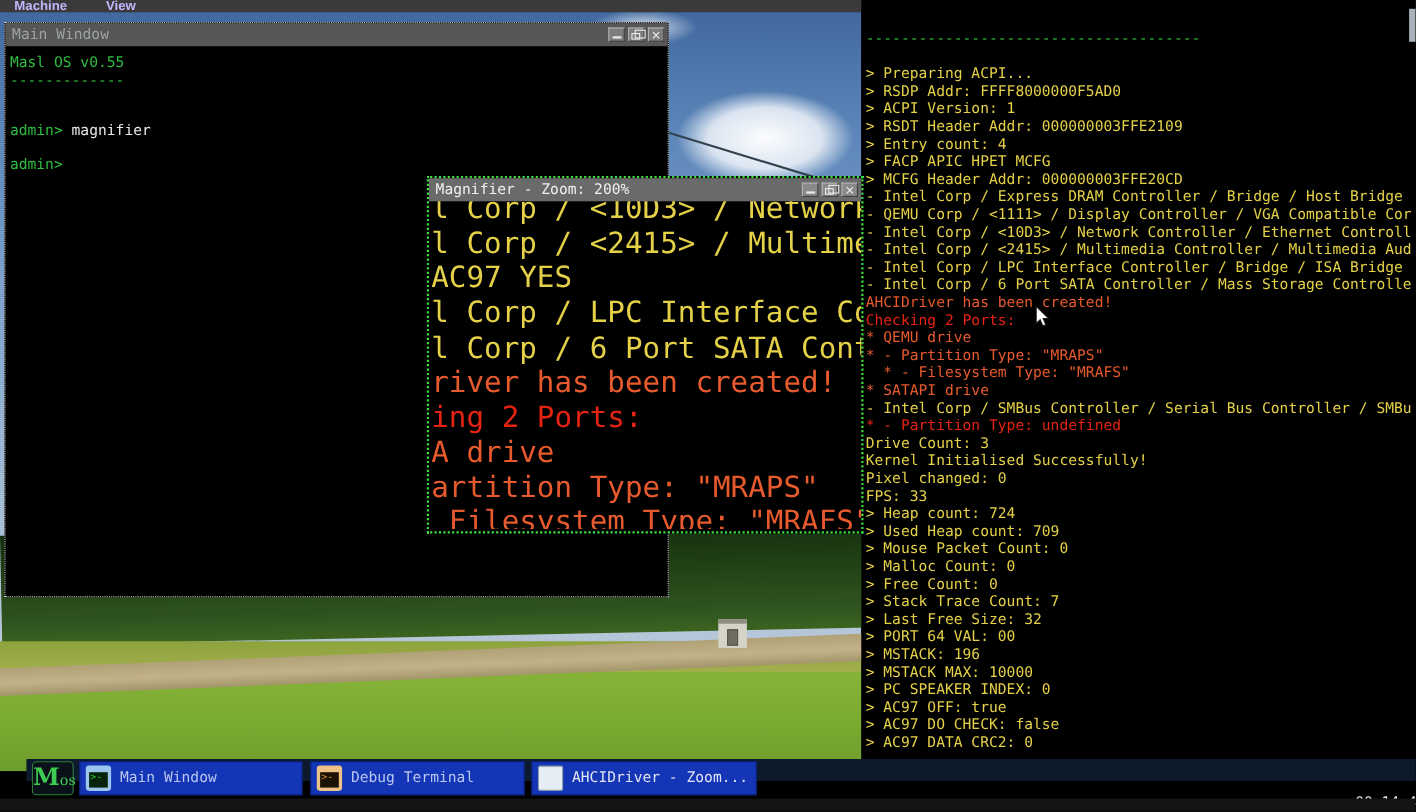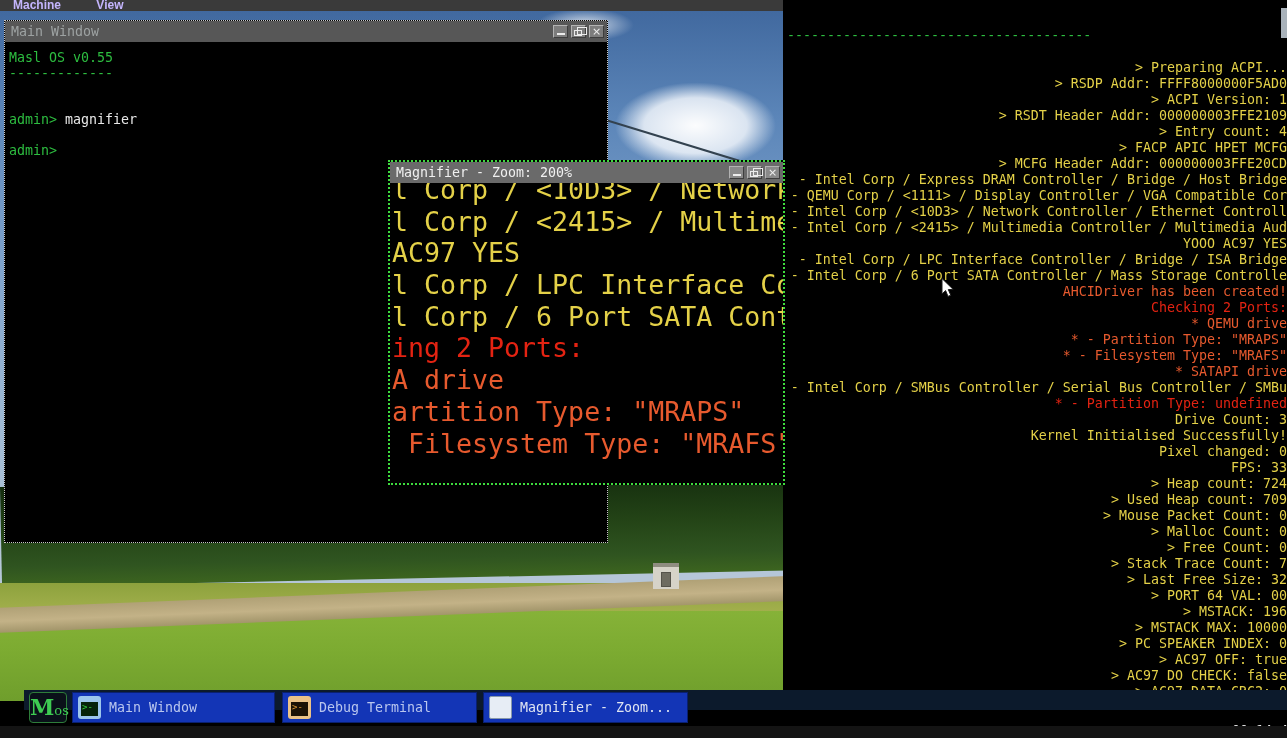--- a/index.html
+++ b/index.html
@@ -72,21 +72,21 @@
   .mag-content { position:relative; height:298px; overflow:hidden; }
   .mag-lines { position:absolute; left:2px; top:-9px; }
   .mag-lines .line { height:31.7px; font-size:26.6px; line-height:31.7px; }
 
   
   .debug-panel { position:absolute; left:783px; top:0; width:504px; height:690px;
                  background:#000; overflow:hidden; z-index:20; }
   .dbg-title { position:absolute; left:4px; top:12px; font-size:13.3px; white-space:pre; }
   .dbg-underline { position:absolute; left:4px; top:28px; font-size:13.3px; white-space:pre; }
   .dbg-lines { position:absolute; left:4px; top:60px; width:500px; }
-  .dbg-lines .line { height:16px; font-size:13.3px; line-height:16px;text-align:right; }
+  .dbg-lines .line { height:16px; font-size:13.3px; line-height:16px; }
   .scroll-hint { position:absolute; left:1281px; top:8px; width:6px; height:30px;
                  background:#a9b2ba; z-index:25; }
 
   
   .taskbar { position:absolute; left:0; top:690px; width:1287px; height:20px;
              background:var(--taskbar_navy,#0c1a2c); z-index:40;margin-left:24px; }
   .logo-btn { position:absolute; left:5px; top:2px; width:38px; height:31px; background:#0a1119;
               border:1px solid #2e7d3a; border-radius:4px; color:var(--logo_green,#3ecb52);
               text-align:center; font-family:"DejaVu Serif",serif; line-height:29px; cursor:default; }
   .logo-m { font-size:22px; font-weight:bold; }
@@ -171,21 +171,20 @@
         <div class="line"><span class="c-yellow">&gt; RSDP Addr: FFFF8000000F5AD0</span></div>
         <div class="line"><span class="c-yellow">&gt; ACPI Version: 1</span></div>
         <div class="line"><span class="c-yellow">&gt; RSDT Header Addr: 000000003FFE2109</span></div>
         <div class="line"><span class="c-yellow">&gt; Entry count: 4</span></div>
         <div class="line"><span class="c-yellow">&gt; FACP APIC HPET MCFG</span></div>
         <div class="line"><span class="c-yellow">&gt; MCFG Header Addr: 000000003FFE20CD</span></div>
         <div class="line"><span class="c-yellow">- Intel Corp / Express DRAM Controller / Bridge / Host Bridge</span></div>
         <div class="line"><span class="c-yellow">- QEMU Corp / &lt;1111&gt; / Display Controller / VGA Compatible Cor</span></div>
         <div class="line"><span class="c-yellow">- Intel Corp / &lt;10D3&gt; / Network Controller / Ethernet Controll</span></div>
         <div class="line"><span class="c-yellow">- Intel Corp / &lt;2415&gt; / Multimedia Controller / Multimedia Aud</span></div>
-        <div class="line"><span class="c-yellow">YOOO AC97 YES</span></div>
         <div class="line"><span class="c-yellow">- Intel Corp / LPC Interface Controller / Bridge / ISA Bridge</span></div>
         <div class="line"><span class="c-yellow">- Intel Corp / 6 Port SATA Controller / Mass Storage Controlle</span></div>
         <div class="line"><span class="c-orange">AHCIDriver has been created!</span></div>
         <div class="line"><span class="c-red">Checking 2 Ports:</span></div>
         <div class="line"><span class="c-orange">* QEMU drive</span></div>
         <div class="line"><span class="c-orange">* - Partition Type: "MRAPS"</span></div>
         <div class="line"><span class="c-orange">  * - Filesystem Type: "MRAFS"</span></div>
         <div class="line"><span class="c-orange">* SATAPI drive</span></div>
         <div class="line"><span class="c-yellow">- Intel Corp / SMBus Controller / Serial Bus Controller / SMBu</span></div>
         <div class="line"><span class="c-red">* - Partition Type: undefined</span></div>
@@ -226,20 +225,21 @@
           </div>
       </div>
     </div>
     <div class="mag-content">
       <div class="mag-lines">
           <div class="line"><span class="c-yellow">l Corp / &lt;10D3&gt; / Network</span></div>
           <div class="line"><span class="c-yellow">l Corp / &lt;2415&gt; / Multimed</span></div>
           <div class="line"><span class="c-yellow">AC97 YES</span></div>
           <div class="line"><span class="c-yellow">l Corp / LPC Interface Con</span></div>
           <div class="line"><span class="c-yellow">l Corp / 6 Port SATA Contr</span></div>
+          <div class="line"><span class="c-orange">river has been created!</span></div>
           <div class="line"><span class="c-red">ing 2 Ports:</span></div>
           <div class="line"><span class="c-orange">A drive</span></div>
           <div class="line"><span class="c-orange">artition Type: "MRAPS"</span></div>
           <div class="line"><span class="c-orange"> Filesystem Type: "MRAFS"</span></div>
         </div>
     </div>
   </div>
 
   <div class="taskbar">
     <div class="logo-btn">
@@ -255,21 +255,21 @@
       <div class="term-icon icon-orange">
         <div class="screen">&gt;-</div>
       </div>
       <span>Debug Terminal</span>
     </div>
     <div class="task-btn bright" style="left:459px; width:205px;">
       <div class="pgm-icon">
         <div class="pgm-top"></div>
         
       </div>
-      <span>Magnifier - Zoom...</span>
+      <span>AHCIDriver - Zoom...</span>
     </div>
     <div class="clock">
       <div>00:14:44</div>
       
     </div>
   </div>
 
   <div class="bottom-strip">
     
   </div>

